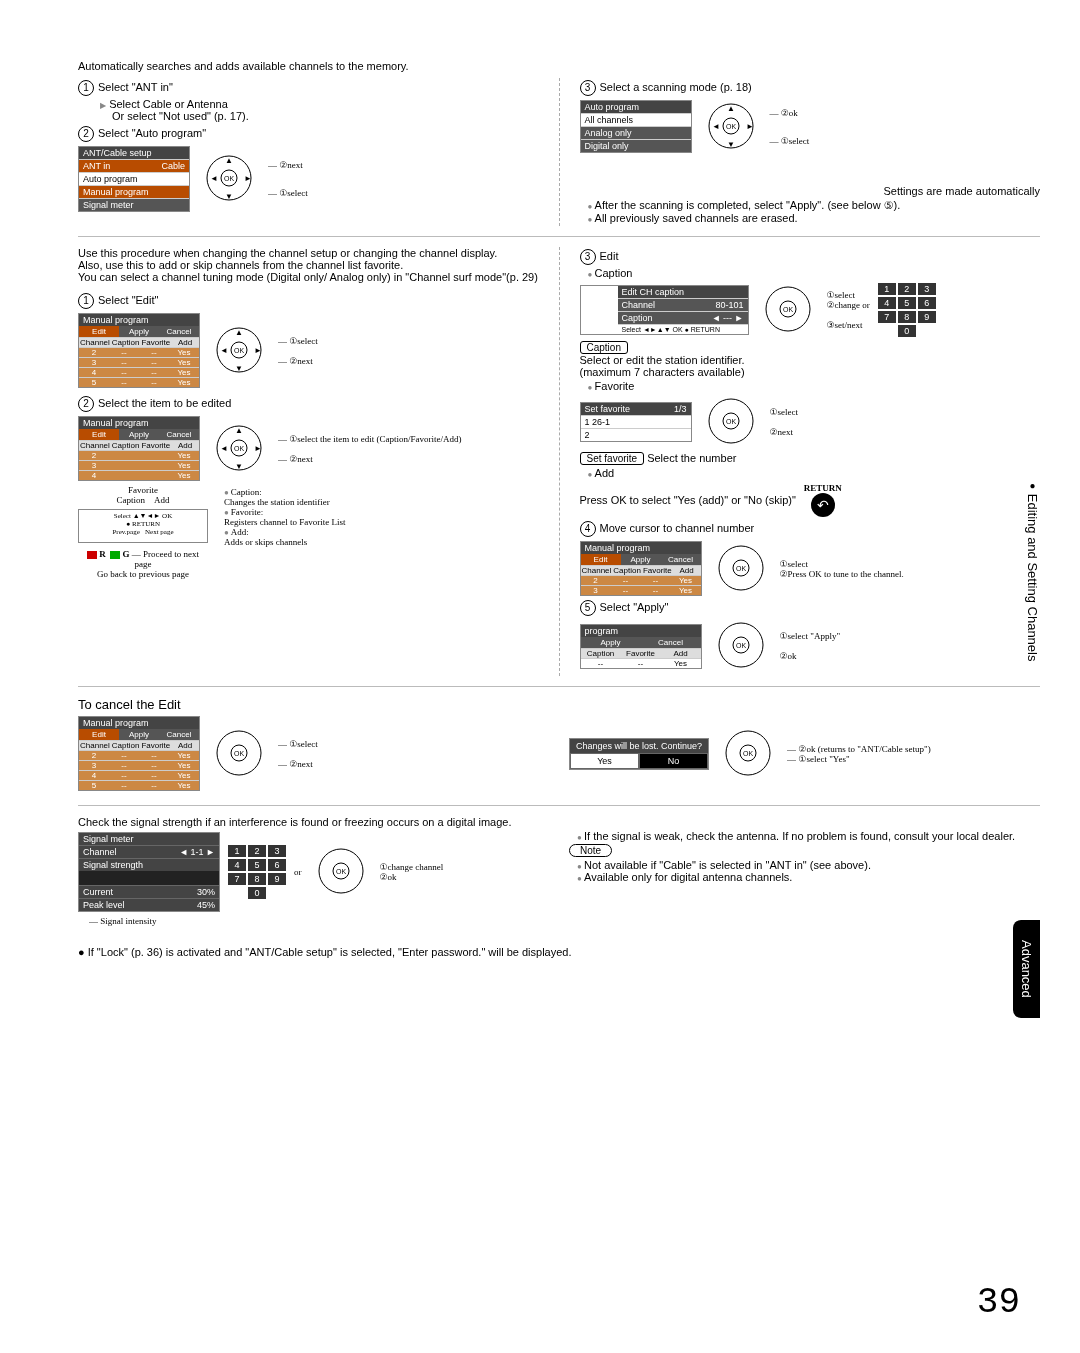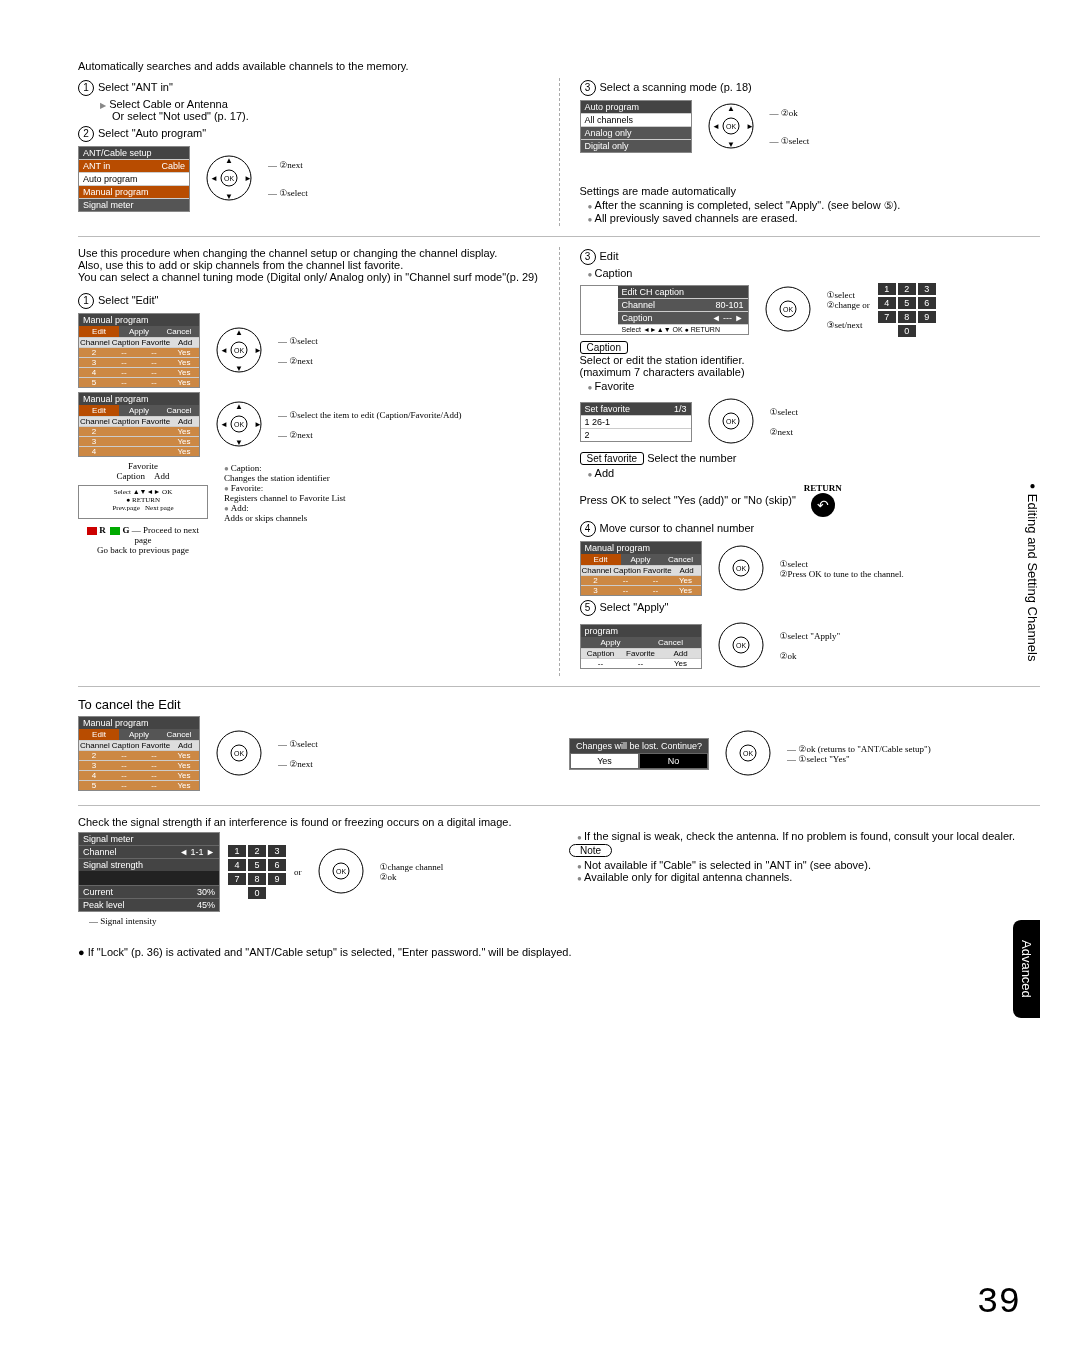--- a/index.html
+++ b/index.html
@@ -131,21 +131,21 @@
                 <text x="25" y="46" font-size="8" text-anchor="middle">▼</text>
                 <text x="6" y="28" font-size="8">◄</text>
                 <text x="40" y="28" font-size="8">►</text>
               </svg>
           </div>
           <div class="small">
             <div>— ②<span>ok</span></div>
             <div style="margin-top:18px;">— ①<span>select</span></div>
           </div>
         </div>
-        <div style="text-align:left; margin-top:32px;">Settings are made automatically</div>
+        <div style="text-align:right; margin-top:32px;">Settings are made automatically</div>
         <ul class="bullet">
           <li>After the scanning is completed, select "Apply". (see below ⑤).</li>
           <li>All previously saved channels are erased.</li>
         </ul>
       </div>
     </div>
 
     <hr class="light">
 
     <div class="two-col">
@@ -200,20 +200,21 @@
                 <circle cx="25" cy="25" r="8" fill="none" stroke="#000"></circle>
                 <text x="25" y="28" font-size="7" text-anchor="middle">OK</text>
                 <text x="25" y="10" font-size="8" text-anchor="middle">▲</text>
                 <text x="25" y="46" font-size="8" text-anchor="middle">▼</text>
                 <text x="6" y="28" font-size="8">◄</text>
                 <text x="40" y="28" font-size="8">►</text>
               </svg></div>
           <div class="small">— ①<span>select</span><br><br>— ②<span>next</span></div>
         </div>
 
+        <div class="step" style="margin-top:8px;"><span class="circle-num">2</span><span>Select the item to be edited</span></div>
         <div class="row-flex">
           <div class="table-box">
             <div class="menu-title">Manual program</div>
             <div class="hdr">
                 <span class="edit">Edit</span>
                 <span class="apply">Apply</span>
                 <span class="cancel">Cancel</span>
               </div>
             <div class="tr" style="background:#ddd;">
                 <span>Channel</span>

